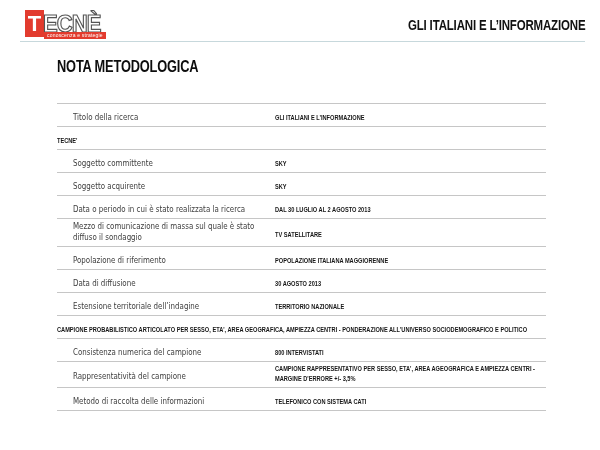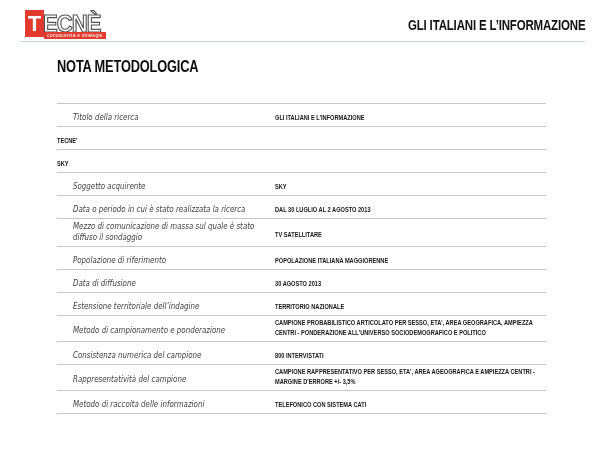--- a/index.html
+++ b/index.html
@@ -26,21 +26,21 @@
   
   .page-title{position:absolute;left:57px;top:58px;}
   .page-title span{display:inline-block;font-size:16px;font-weight:bold;color:#0d0d0d;
                    letter-spacing:-0.2px;transform:scaleX(0.80);transform-origin:left center;
                    white-space:nowrap;}
 
   
   .mtable{position:absolute;left:57px;top:103px;width:489px;border-bottom:1px solid #c6c6c6;}
   .mrow{display:flex;align-items:center;border-top:1px solid #c6c6c6;min-height:22px;
         padding:2px 0;box-sizing:border-box;}
-  .mlabel{flex:0 0 218px;box-sizing:border-box;padding-left:16px;font-style:italic;}
+  .mlabel{flex:0 0 218px;box-sizing:border-box;padding-left:16px;}
   .mlabel span{display:inline-block;width:120%;transform:scaleX(0.833);transform-origin:left center;
                font-family:"DejaVu Sans",sans-serif;font-size:8.5px;line-height:1.25;color:#3d3d3d;}
   .mvalue{flex:1;box-sizing:border-box;padding-right:2px;}
   .mvalue span{display:inline-block;width:124%;transform:scaleX(0.806);transform-origin:left center;
                font-size:7px;font-weight:bold;line-height:1.45;color:#161616;letter-spacing:0;}
 </style>
 </head>
 <body>
 
 <div class="slide">
@@ -63,20 +63,21 @@
 
   <div class="mtable" id="mtable">
       <div class="mrow">
         <div class="mlabel"><span>Titolo della ricerca</span></div>
         <div class="mvalue"><span>GLI ITALIANI E L’INFORMAZIONE</span></div>
       </div>
       <div class="mrow">
         <div class="mvalue"><span>TECNE'</span></div>
       </div>
       <div class="mrow">
+        <div class="mlabel"><span>Soggetto committente</span></div>
         <div class="mvalue"><span>SKY</span></div>
       </div>
       <div class="mrow">
         <div class="mlabel"><span>Soggetto acquirente</span></div>
         <div class="mvalue"><span>SKY</span></div>
       </div>
       <div class="mrow">
         <div class="mlabel"><span>Data o periodo in cui è stato realizzata la ricerca</span></div>
         <div class="mvalue"><span>DAL 30 LUGLIO AL 2 AGOSTO 2013</span></div>
       </div>
@@ -90,21 +91,20 @@
       </div>
       <div class="mrow">
         <div class="mlabel"><span>Data di diffusione</span></div>
         <div class="mvalue"><span>30 AGOSTO 2013</span></div>
       </div>
       <div class="mrow">
         <div class="mlabel"><span>Estensione territoriale dell’indagine</span></div>
         <div class="mvalue"><span>TERRITORIO NAZIONALE</span></div>
       </div>
       <div class="mrow">
-        <div class="mlabel"><span>Metodo di campionamento e  ponderazione</span></div>
         <div class="mvalue"><span>CAMPIONE PROBABILISTICO ARTICOLATO PER SESSO, ETA', AREA GEOGRAFICA, AMPIEZZA CENTRI - PONDERAZIONE ALL'UNIVERSO SOCIODEMOGRAFICO E POLITICO</span></div>
       </div>
       <div class="mrow">
         <div class="mlabel"><span>Consistenza numerica del campione</span></div>
         <div class="mvalue"><span>800 INTERVISTATI</span></div>
       </div>
       <div class="mrow">
         <div class="mlabel"><span>Rappresentatività del campione</span></div>
         <div class="mvalue"><span>CAMPIONE RAPPRESENTATIVO PER SESSO, ETA',  AREA AGEOGRAFICA E AMPIEZZA CENTRI - MARGINE D'ERRORE +/- 3,5%</span></div>
       </div>

